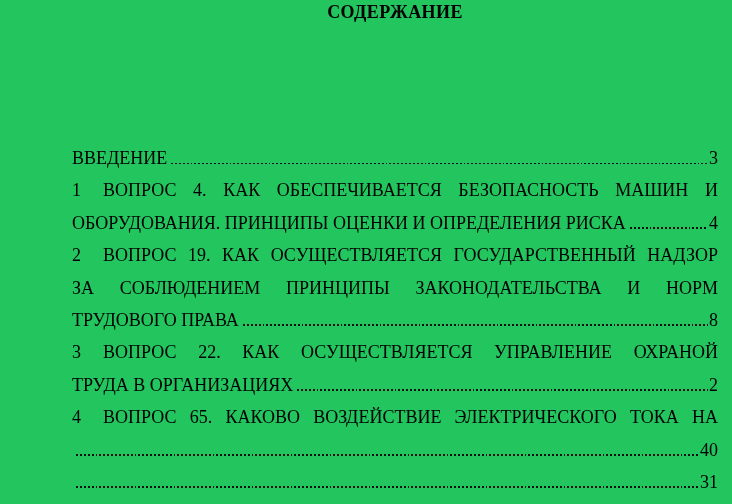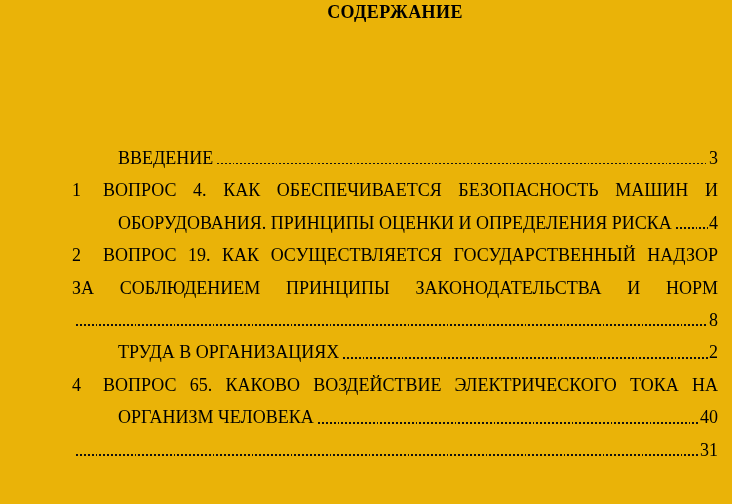--- a/index.html
+++ b/index.html
@@ -12,21 +12,21 @@
     height: 504px;
     overflow: hidden;
     font-family: "Liberation Serif", "DejaVu Serif", serif;
     color: #000000;
   }
   .page {
     box-sizing: border-box;
     width: 732px;
     height: 504px;
     padding: 0 14px 0 72px;
-    background: #eab308;
+    background: #22c55e;
     overflow: hidden;
   }
   .doc-title {
     margin: 0;
     padding-top: 0;
     text-align: center;
     font-size: 18px;
     line-height: 24px;
     font-weight: 700;
     letter-spacing: 0.4px;
@@ -50,21 +50,21 @@
     display: inline-block;
     width: 22px;
     height: 1px;
   }
   .leaderline {
     display: flex;
     flex-direction: row;
     align-items: stretch;
     white-space: nowrap;
   }
-  .leaderline .txt { flex: 0 0 auto; margin-left: 46px; }
+  .leaderline .txt { flex: 0 0 auto; }
   .leader {
     flex: 1 1 auto;
     position: relative;
     margin-left: 4px;
     margin-right: 1px;
     min-width: 12px;
   }
   .leader::after {
     content: "";
     position: absolute;
@@ -103,37 +103,40 @@
 
     <div class="line just">
       <span class="num">2</span><span class="tab"></span><span>ВОПРОС 19. КАК ОСУЩЕСТВЛЯЕТСЯ ГОСУДАРСТВЕННЫЙ НАДЗОР</span>
     </div>
 
     <div class="line just">
       <span>ЗА СОБЛЮДЕНИЕМ ПРИНЦИПЫ ЗАКОНОДАТЕЛЬСТВА И НОРМ</span>
     </div>
 
     <div class="line leaderline">
+      <span class="txt">ТРУДОВОГО ПРАВА</span>
       <span class="leader"></span>
       <span class="pagenum">8</span>
     </div>
 
+    <div class="line just">
+      <span class="num">3</span><span class="tab"></span><span>ВОПРОС 22. КАК ОСУЩЕСТВЛЯЕТСЯ УПРАВЛЕНИЕ ОХРАНОЙ</span>
+    </div>
 
     <div class="line leaderline">
       <span class="txt">ТРУДА В ОРГАНИЗАЦИЯХ</span>
       <span class="leader"></span>
       <span class="pagenum">2</span>
     </div>
 
     <div class="line just">
       <span class="num">4</span><span class="tab"></span><span>ВОПРОС 65. КАКОВО ВОЗДЕЙСТВИЕ ЭЛЕКТРИЧЕСКОГО ТОКА НА</span>
     </div>
 
     <div class="line leaderline">
-      <span class="txt">ОРГАНИЗМ ЧЕЛОВЕКА</span>
       <span class="leader"></span>
       <span class="pagenum">40</span>
     </div>
 
     <div class="line leaderline">
       <span class="leader"></span>
       <span class="pagenum">31</span>
     </div>
 
   </div>

